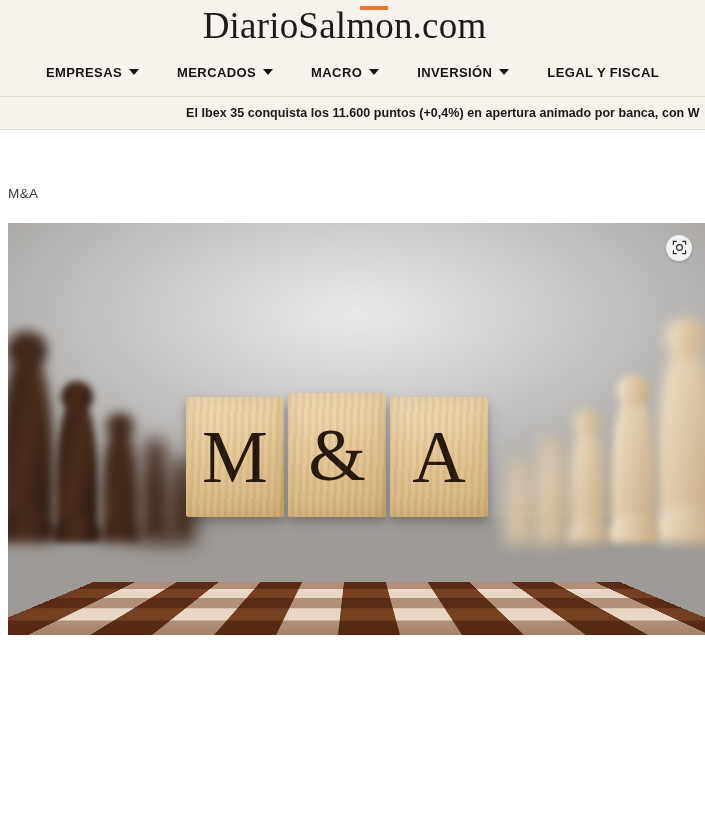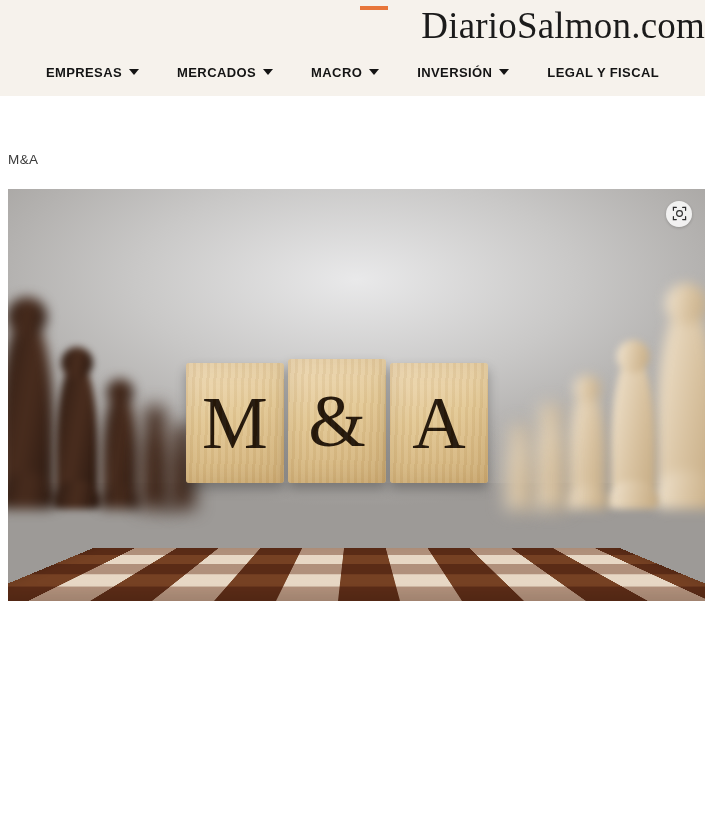--- a/index.html
+++ b/index.html
@@ -25,22 +25,22 @@
 
   
   .site-header {
     background: #f6f2ec;
     width: 100%;
     padding-top: 4px;
     box-sizing: border-box;
   }
 
   .logo-wrap {
-    text-align: right;
-    padding: 2px 0 4px 0;
+    text-align: center;
+    padding: 2px 16px 4px 0;
     position: relative;
   }
 
   .logo {
     font-family: "Liberation Serif", serif;
     font-size: 37px;
     font-weight: 400;
     letter-spacing: 0.2px;
     color: #1b1b1b;
     display: inline-block;
@@ -303,20 +303,23 @@
       </div>
       <div class="nav-item">
         <span>INVERSIÓN</span>
         <span class="caret"></span>
       </div>
       <div class="nav-item">
         <span>LEGAL Y FISCAL</span>
       </div>
     </nav>
 
+    <div class="ticker">
+      <div class="ticker-inner">El Ibex 35 conquista los 11.600 puntos (+0,4%) en apertura animado por banca, con W</div>
+    </div>
   </header>
 
   <main class="article">
     <div class="kicker">M&amp;A</div>
 
 
     <figure class="hero" style="margin:22px 0 0 0;">
       <div class="hero-scene"></div>
 
       <div class="board"></div>

